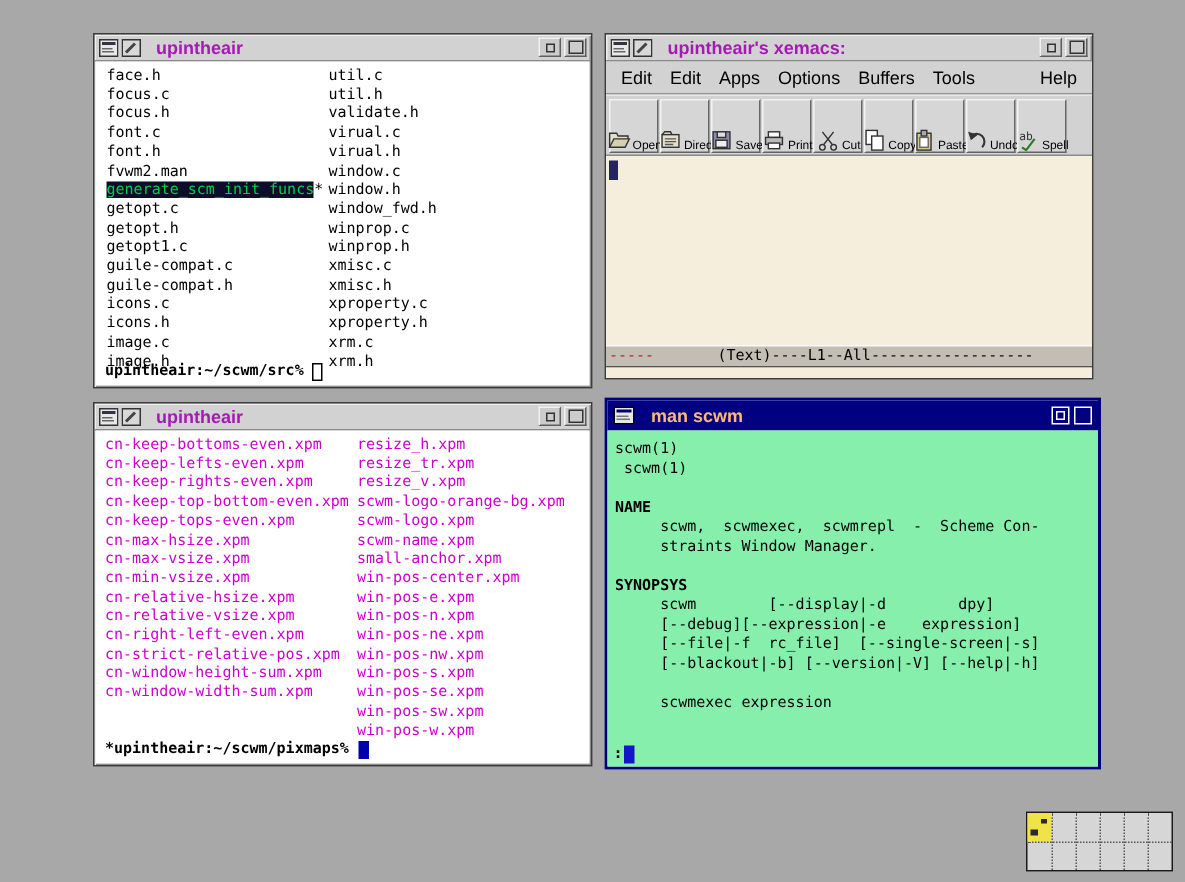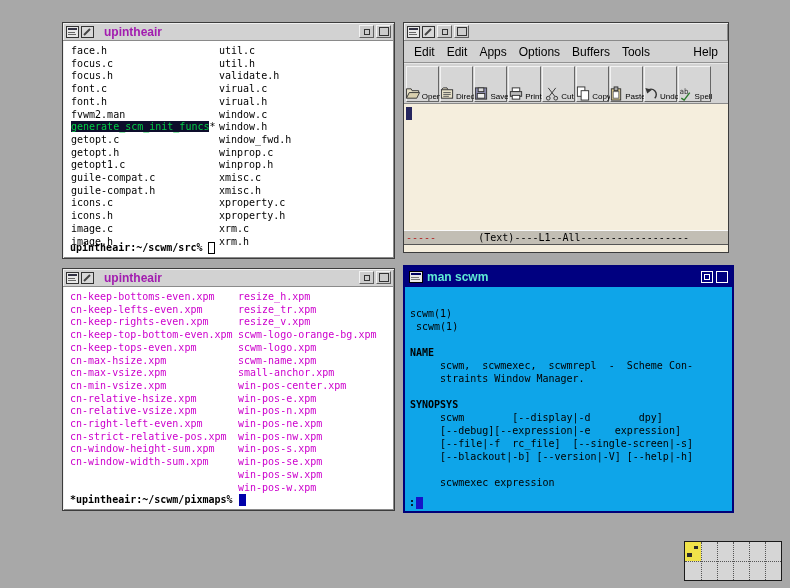--- a/index.html
+++ b/index.html
@@ -50,27 +50,27 @@
   .modeline{height:15px;background:#c2beb4;border-top:1px solid #fafafa;border-bottom:1px solid #555;
             font:10px/14px "DejaVu Sans Mono",monospace;white-space:pre;overflow:hidden;
             padding:0 2px;color:#000;box-sizing:border-box;}
   .ml-dashes{color:#b22222;}
   .echo{height:7px;background:#f5eedd;}
 
   
   .man-window{border:2px solid #000078;background:#ffffff;box-shadow:none;}
   .man-titlebar{height:20px;background:#000080;display:flex;align-items:center;padding:0 4px;gap:3px;}
   .man-icon{width:14px;height:12px;display:inline-flex;}
-  .man-title{font:bold 12px "Liberation Sans",sans-serif;color:#5eead4;margin-left:1px;flex:1;
+  .man-title{font:bold 12px "Liberation Sans",sans-serif;color:#fdba74;margin-left:8px;flex:1;
              white-space:nowrap;overflow:hidden;}
   .man-btn{width:12px;height:12px;border:1px solid #ffffff;box-sizing:border-box;
            display:inline-flex;align-items:center;justify-content:center;}
   .man-btn .dot{width:4px;height:4px;border:1px solid #fff;}
-  .man-body{position:absolute;top:20px;left:0;right:0;bottom:0;background:#0ea5e9;
-            padding:20px 5px 0;box-sizing:border-box;overflow:hidden;}
+  .man-body{position:absolute;top:20px;left:0;right:0;bottom:0;background:#86efac;
+            padding:6px 5px 0;box-sizing:border-box;overflow:hidden;}
   .mline{font:10px/13px "DejaVu Sans Mono",monospace;white-space:pre;color:#000;}
   .mline.bold{font-weight:bold;}
   .man-prompt{position:absolute;left:4px;bottom:2px;font:bold 10px/12px "DejaVu Sans Mono",monospace;
               display:flex;align-items:center;gap:1px;color:#000;}
 
   
   .pager{position:absolute;left:684px;top:541px;width:96px;height:38px;background:#d6d6d6;
          border:1px solid #1a1a1a;box-sizing:content-box;}
   .pager-active{position:absolute;left:0;top:0;width:16px;height:19px;background:#f0e34a;}
   .mini-win{position:absolute;background:#2a2a2a;}
@@ -158,20 +158,21 @@
             <rect x="2" y="6" width="7" height="1" fill="#666"></rect>
             <rect x="2" y="8" width="8" height="1" fill="#666"></rect>
           </svg>
       </span>
       <span class="tb-mini">
         <svg viewBox="0 0 13 12">
             <rect x="0.5" y="0.5" width="12" height="11" fill="#d8d8d8" stroke="#333"></rect>
             <path d="M3 9 L9 3" stroke="#444" stroke-width="2"></path>
           </svg>
       </span>
+      <span class="tb-title">upintheair's xemacs:</span>
       <span class="tb-btn">
           <span class="glyph-small"></span>
         </span>
       <span class="tb-btn">
           <span class="glyph-big"></span>
         </span>
     </div>
     <div class="menubar">
       <span id="menubar-left" style="display:flex">
           <span class="menu-item">Edit</span>

